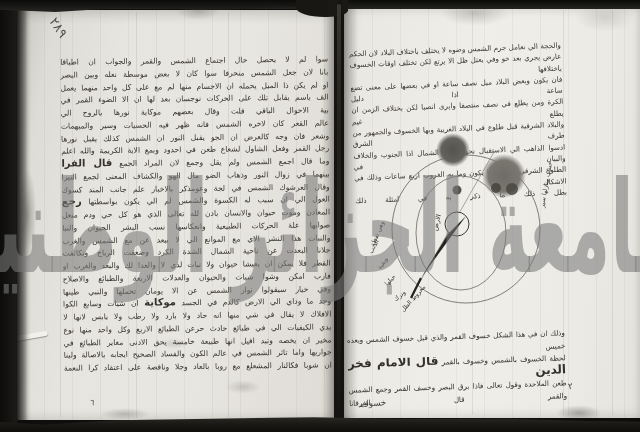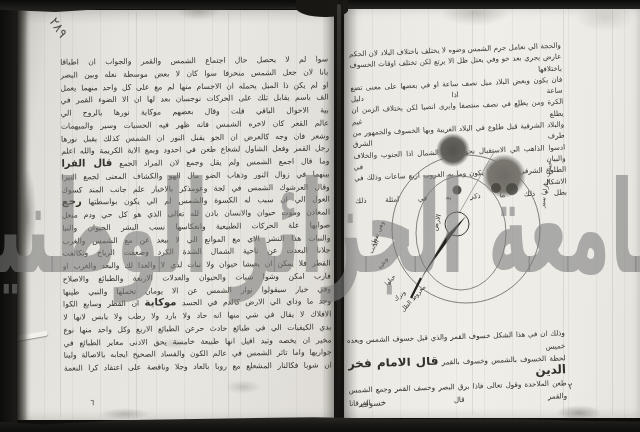--- a/index.html
+++ b/index.html
@@ -93,21 +93,21 @@
       <div class="tl"><span>بينهما في زوال النور وذهاب الضو مال الهو والكشاف المعنى لجمع النيرا</span> </div>
       <div class="tl"><span>وقال العرشوك الشمس في لجة وعومذكر بالاخبار علم جانب المند كسوك</span> </div>
       <div class="tl"><span>العول الي ان سبب له الكسوة والشمس لم الي يكون بواسطتها</span> <span class="bh">رجع</span> </div>
       <div class="tl"><span>المعادن وموت حيوان والانسان بادن لله تعالى الذي هو كل حي ودم منعل</span> </div>
       <div class="tl"><span>صوابها علة الحركات الطبيعية وانعكاسها نسب البشر الحيوان والنبا</span> </div>
       <div class="tl"><span>والنبات هذا النشر الاي مع الموانع الي لا يبعد عن مع الشمس والغرب</span> </div>
       <div class="tl"><span>جلانا البعدت عن ناحية الشمال الشدة الكرد وضعفت الرياح وتكاثفت</span> </div>
       <div class="tl"><span>القطر فلا يمكن ان يعيشا حيوان ولا نبات لذي لا والعدا لك والبعد والغرب او</span> </div>
       <div class="tl"><span>فارب امكن وشوا شيات والحيوان والعدلات الاربعة والطبائع والاصلاح</span> </div>
       <div class="tl"><span>وفي خيار سيقولوا نوار الشمس عن الا يومان تحملها والنبي طينها</span> </div>
-      <div class="tl"><span>وجد ما وداي الي الارض كالدم في الجسد</span> <span class="bh">موكاية</span> <span>ان القطر وسابع الكوا</span> </div>
+      <div class="tl"><span>وجد ما وداي الي الارض كالدم في الجسد</span> <span class="bh">موكاية</span> <span>ان شيات وسابع الكوا</span> </div>
       <div class="tl"><span>الافلاك لا يقال في شي منها انه حاد ولا بارد ولا رطب ولا يابس لانها لا</span> </div>
       <div class="tl"><span>بدي الكيفيات الي في طبائع حادث حرعن الطبائع الاربع وكل واحد منها نوع</span> </div>
       <div class="tl"><span>مخير ان يخصه وتبد افيل انها طبيعة خامسة يحق الادنى مغاير الطبائع في</span> </div>
       <div class="tl"><span>جواريها واما تاثر الشمس في عالم الكون والفساد الصحيح ايجابه بالاصالة ولينا</span> </div>
       <div class="tl"><span>ان شوبا فكالنار المشعلع مع روبا بالعاد وجلا وناقصة على اعتقاد كرا النعمة</span> </div>
     </div>
   <div class="abs txt" id="right-top-text">
       <div class="tl"><span>والحجة الي نعامل جرم الشمس وضوه لا يختلف باختلاف البلاد لان الحكم</span> </div>
       <div class="tl"><span>عارض يجري بعد خو وفي يعتل ظل الا يرتع لكن تختلف اوقات الخسوف باختلافها</span> </div>
       <div class="tl"><span>فان يكون وبعض البلاد ميل نصف ساعة او في بعضها على معنى تضع ساعة اذا دليل</span> </div>

